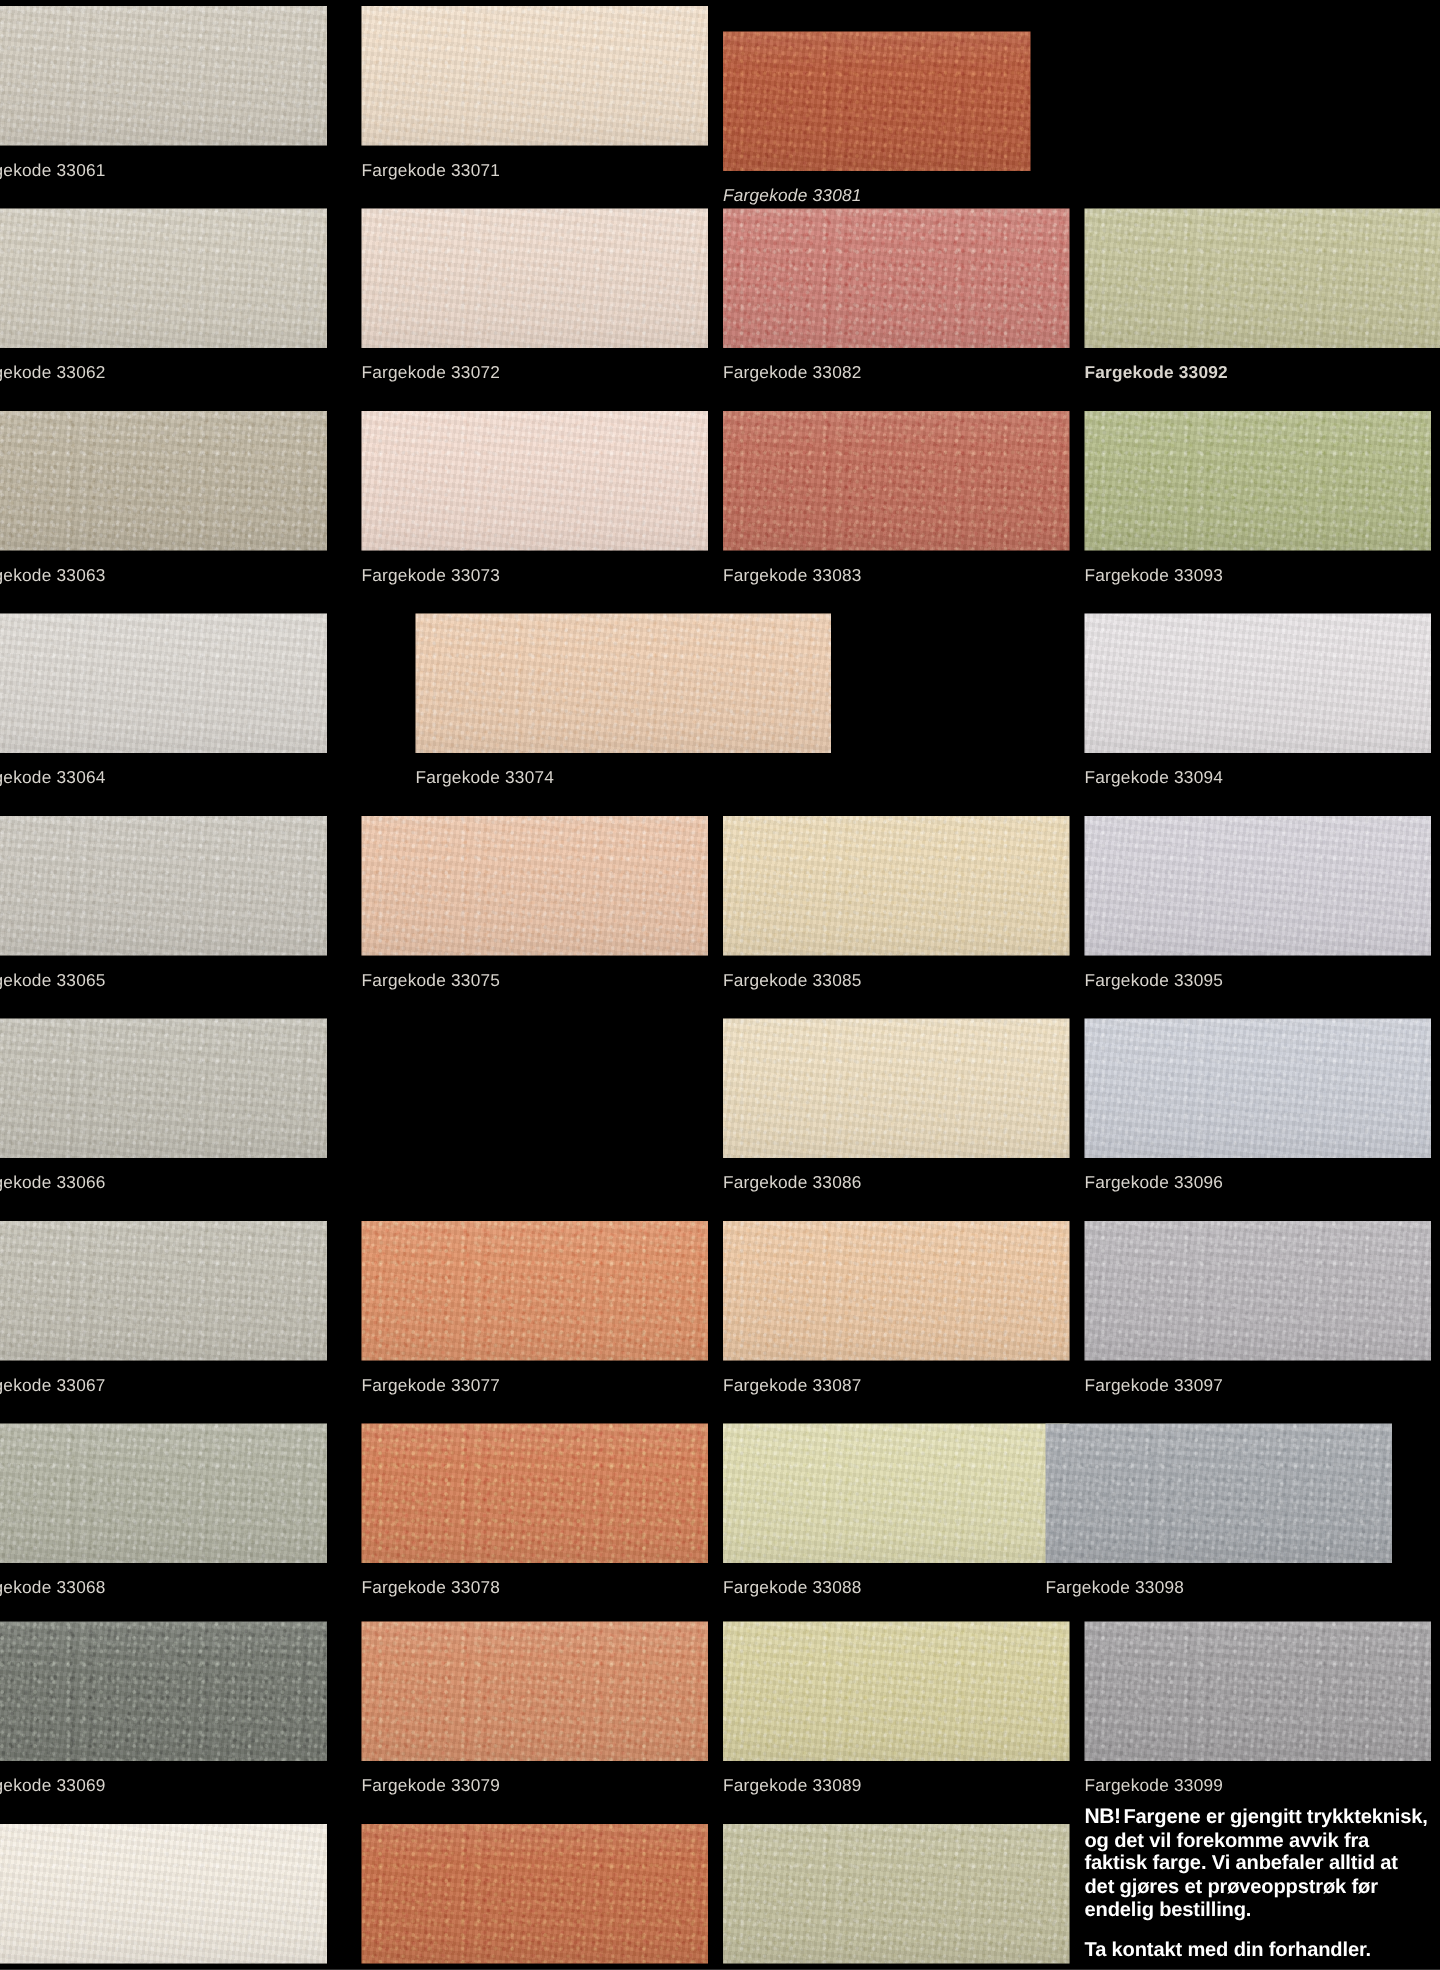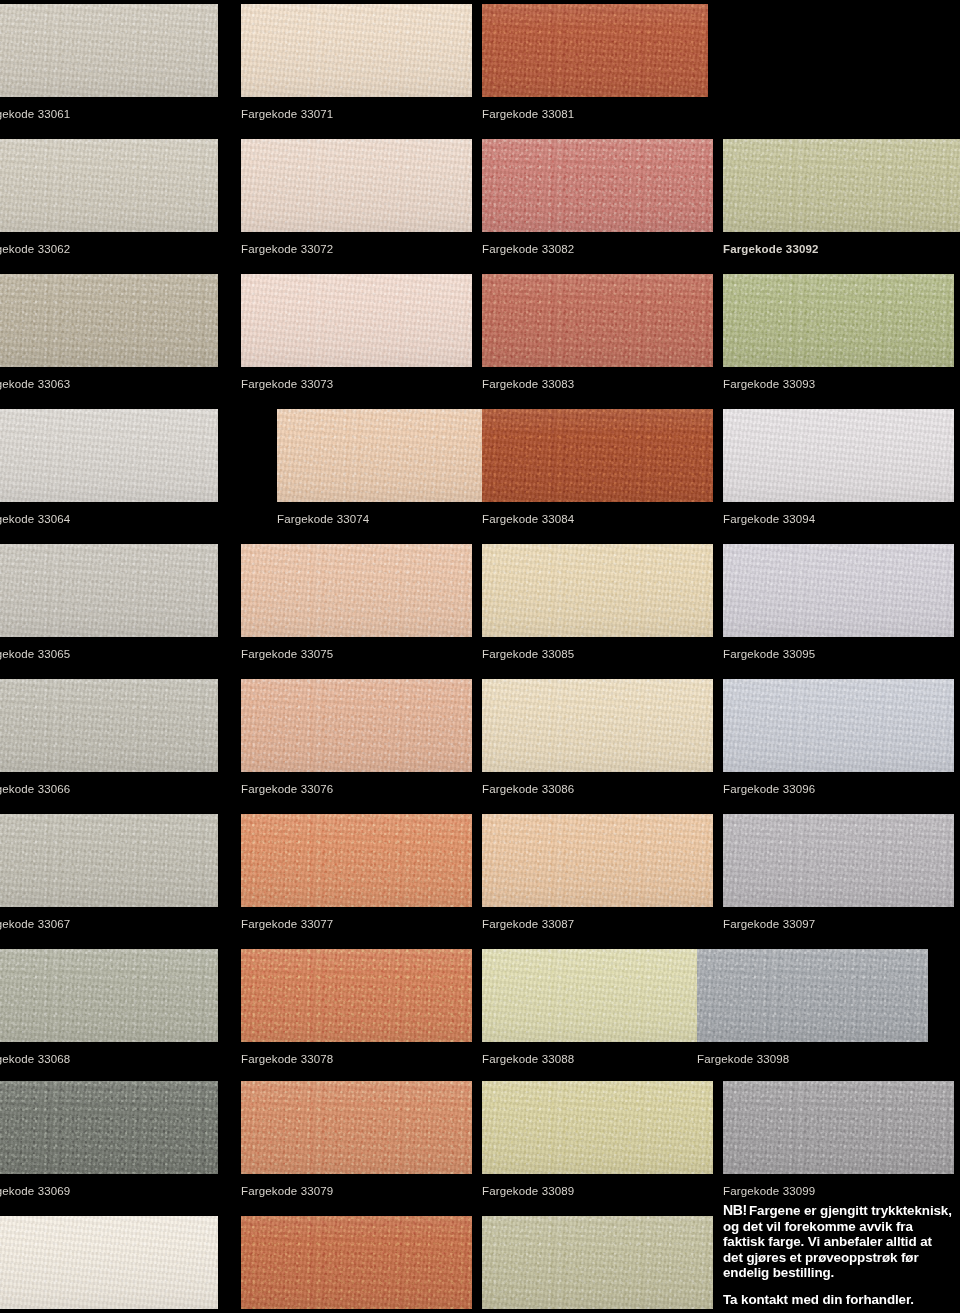--- a/index.html
+++ b/index.html
@@ -208,28 +208,20 @@
       <div class="label">Fargekode 33074</div>
     </div>
     <div class="cell" style="left: 241px; top: 544px; width: 231px;">
       <div class="swatch" style="background: rgb(238, 199, 172);">
         <div class="grain"></div>
         <div class="grain2"></div>
         <div class="shade"></div>
       </div>
       <div class="label">Fargekode 33075</div>
     </div>
-    <div class="cell" style="left: 241px; top: 679px; width: 231px;">
-      <div class="swatch" style="background: rgb(231, 182, 154);">
-        <div class="grain"></div>
-        <div class="grain2"></div>
-        <div class="shade"></div>
-      </div>
-      <div class="label">Fargekode 33076</div>
-    </div>
     <div class="cell" style="left: 241px; top: 814px; width: 231px;">
       <div class="swatch" style="background: rgb(226, 148, 106);">
         <div class="grain"></div>
         <div class="grain2"></div>
         <div class="shade"></div>
       </div>
       <div class="label">Fargekode 33077</div>
     </div>
     <div class="cell" style="left: 241px; top: 949px; width: 231px;">
       <div class="swatch" style="background: rgb(215, 130, 89);">
@@ -248,21 +240,21 @@
       <div class="label">Fargekode 33079</div>
     </div>
     <div class="cell" style="left: 241px; top: 1216px; width: 231px;">
       <div class="swatch" style="background: rgb(201, 113, 74);">
         <div class="grain"></div>
         <div class="grain2"></div>
         <div class="shade"></div>
       </div>
       <div class="label">Fargekode 33080</div>
     </div>
-    <div class="cell" style="left: 482px; top: 4px; width: 226px;">
+    <div class="cell" style="left: 482px; top: 21px; width: 205px; font-style: italic;">
       <div class="swatch" style="background: rgb(186, 91, 60);">
         <div class="grain"></div>
         <div class="grain2"></div>
         <div class="shade"></div>
       </div>
       <div class="label">Fargekode 33081</div>
     </div>
     <div class="cell" style="left: 482px; top: 139px; width: 231px;">
       <div class="swatch" style="background: rgb(207, 129, 120);">
         <div class="grain"></div>
@@ -271,28 +263,20 @@
       </div>
       <div class="label">Fargekode 33082</div>
     </div>
     <div class="cell" style="left: 482px; top: 274px; width: 231px;">
       <div class="swatch" style="background: rgb(196, 112, 93);">
         <div class="grain"></div>
         <div class="grain2"></div>
         <div class="shade"></div>
       </div>
       <div class="label">Fargekode 33083</div>
-    </div>
-    <div class="cell" style="left: 482px; top: 409px; width: 231px;">
-      <div class="swatch" style="background: rgb(173, 80, 46);">
-        <div class="grain"></div>
-        <div class="grain2"></div>
-        <div class="shade"></div>
-      </div>
-      <div class="label">Fargekode 33084</div>
     </div>
     <div class="cell" style="left: 482px; top: 544px; width: 231px;">
       <div class="swatch" style="background: rgb(237, 220, 184);">
         <div class="grain"></div>
         <div class="grain2"></div>
         <div class="shade"></div>
       </div>
       <div class="label">Fargekode 33085</div>
     </div>
     <div class="cell" style="left: 482px; top: 679px; width: 231px;">

